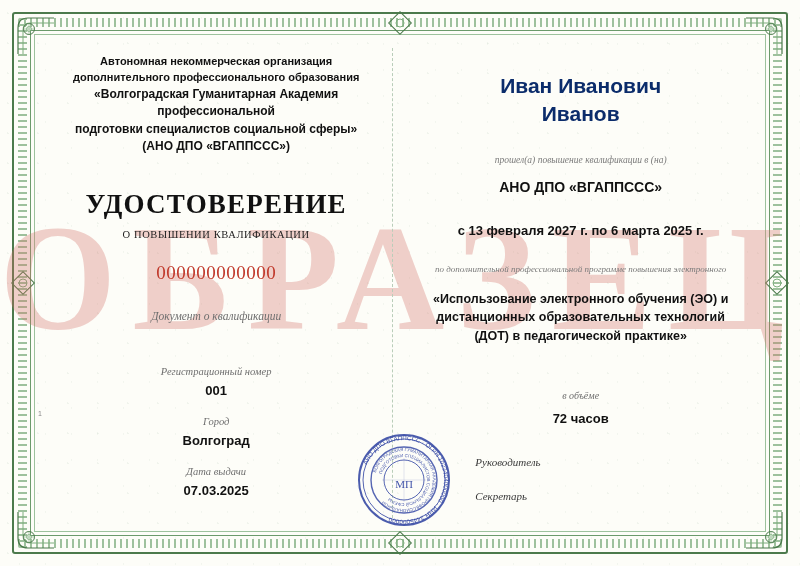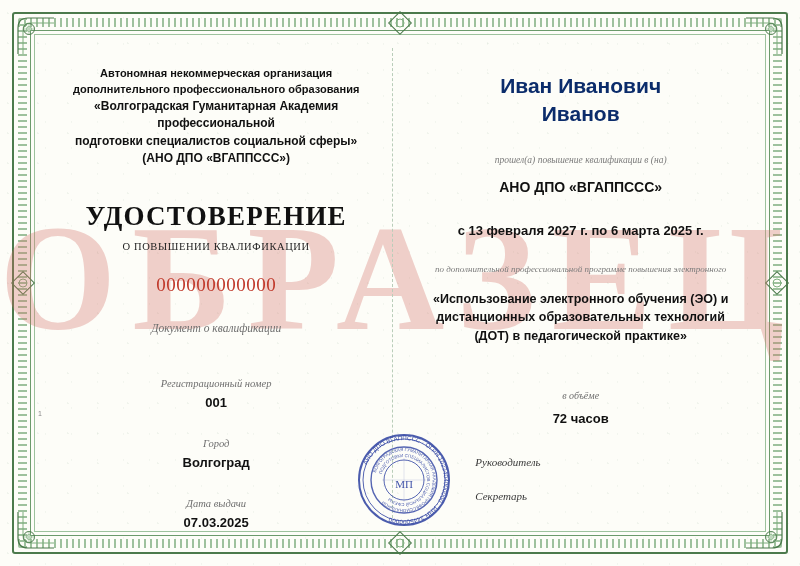--- a/index.html
+++ b/index.html
@@ -133,21 +133,21 @@
   }
   .col-right {
     width: 51%;
     position: relative;
     padding: 12px 14px 0 22px;
     box-sizing: border-box;
     text-align: center;
   }
 
   .org-block {
-    margin-top: 14px;
+    margin-top: 2px;
     font-size: 11.5px;
     font-weight: bold;
     color: #111;
     line-height: 1.45;
   }
   .org-line-sm { font-size: 11px; font-weight: bold; }
   .org-line-lg { font-size: 12px; font-weight: bold; }
 
   .doc-title {
     margin-top: 34px;
@@ -184,21 +184,21 @@
     font-style: italic;
     font-size: 10.5px;
     color: #6e6e6e;
   }
   .field-value {
     font-size: 13px;
     font-weight: bold;
     color: #111;
     margin-top: 6px;
   }
-  .field-group { margin-top: 28px; }
+  .field-group { margin-top: 18px; }
   .field-group.first { margin-top: 44px; }
 
   .r-intro {
     margin-top: 6px;
     font-family: "Liberation Serif", serif;
     font-style: italic;
     font-size: 9.5px;
     color: #7a7a7a;
   }
   .r-name {

